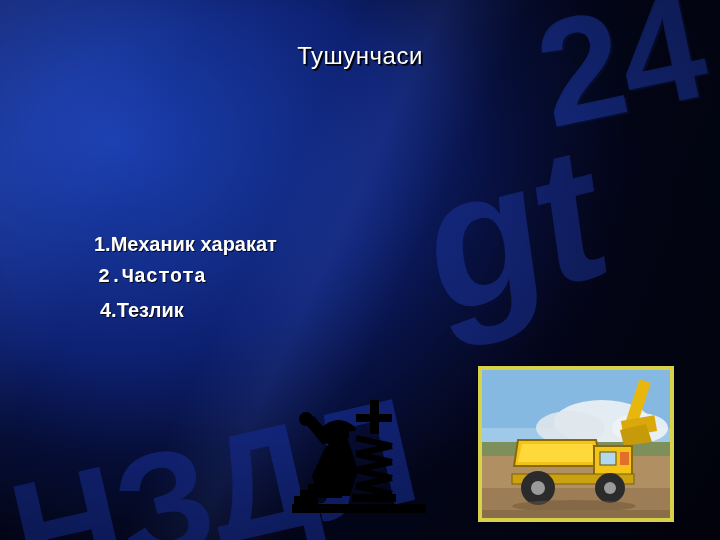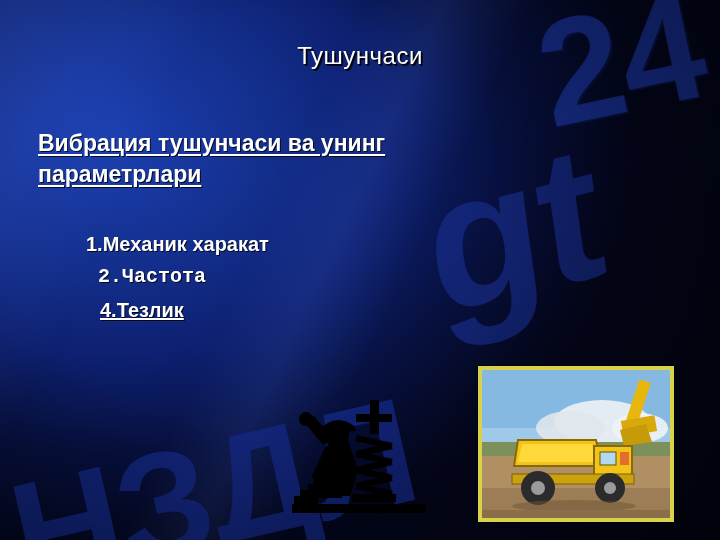--- a/index.html
+++ b/index.html
@@ -99,24 +99,24 @@
     position: absolute;
     top: 234px;
     left: 86px;
     color: #ffffff;
     font-size: 20px;
     font-weight: bold;
     line-height: 1.0;
     text-shadow: 1px 1px 0 rgba(0,0,0,0.8);
   }
   .list div { margin-bottom: 13px; }
-  .list div.i0 { margin-left: 0px; }
+  .list div.i0 { margin-left: 8px; }
   .list div.i1 { margin-left: 12px; font-family: Liberation Mono, monospace; }
   .list div.i2 { margin-left: 14px; }
-  .list div.i3 { margin-left: 14px; margin-bottom: 12px; text-decoration: underline; }
+  .list div.i3 { margin-left: 14px; margin-bottom: 12px; }
 
   
   .clip-worker {
     position: absolute;
     left: 286px;
     top: 386px;
     width: 160px;
     height: 130px;
   }
 
@@ -142,24 +142,20 @@
   <div class="streaks"></div>
 
   <div class="watermark wm-top">24</div>
   <div class="watermark wm-mid">gt</div>
   <div class="watermark wm-bottom">НЗДЛ</div>
 
   <div class="vignette"></div>
 
   <div class="title">Тушунчаси</div>
 
-  <div class="subtitle">
-    <span class="u">Вибрация  тушунчаси  ва  унинг</span><br>
-    <span class="u">параметрлари</span>
-  </div>
 
   <div class="list">
     <div class="i0">1.Механик  харакат</div>
     <div class="i1">2.Частота</div>
     <div class="i3">4.Тезлик</div>
   </div>
 
   <div class="clip-worker">
     <svg viewBox="0 0 160 130" width="160" height="130" xmlns="http://www.w3.org/2000/svg">
       <g fill="#000000">

